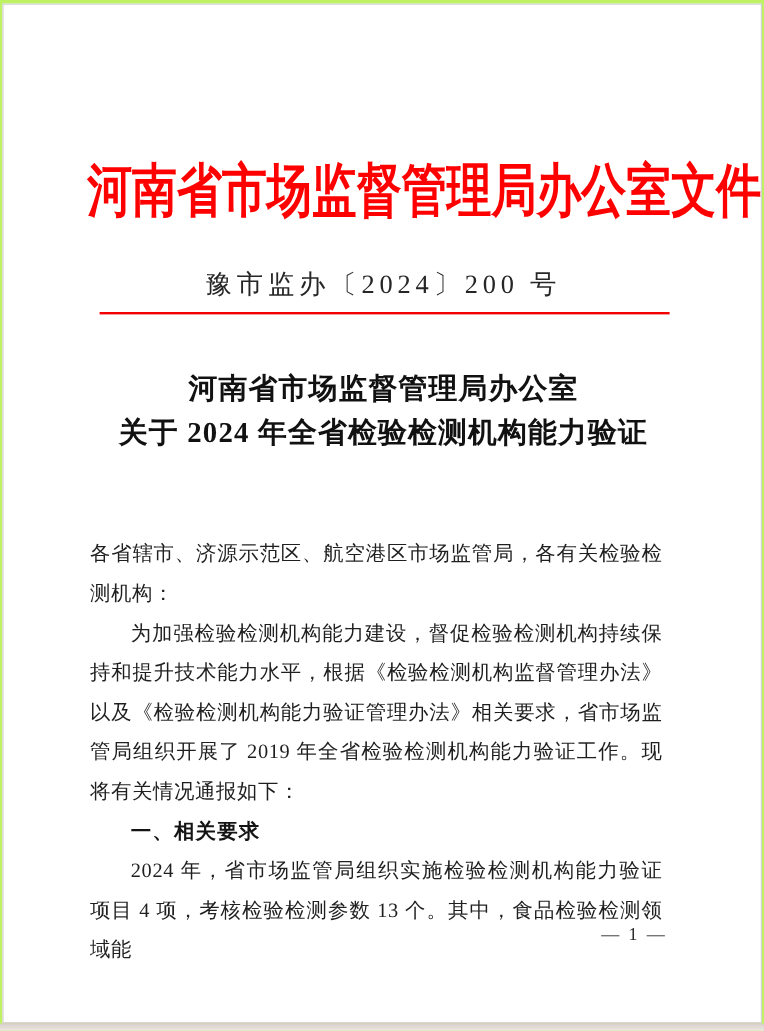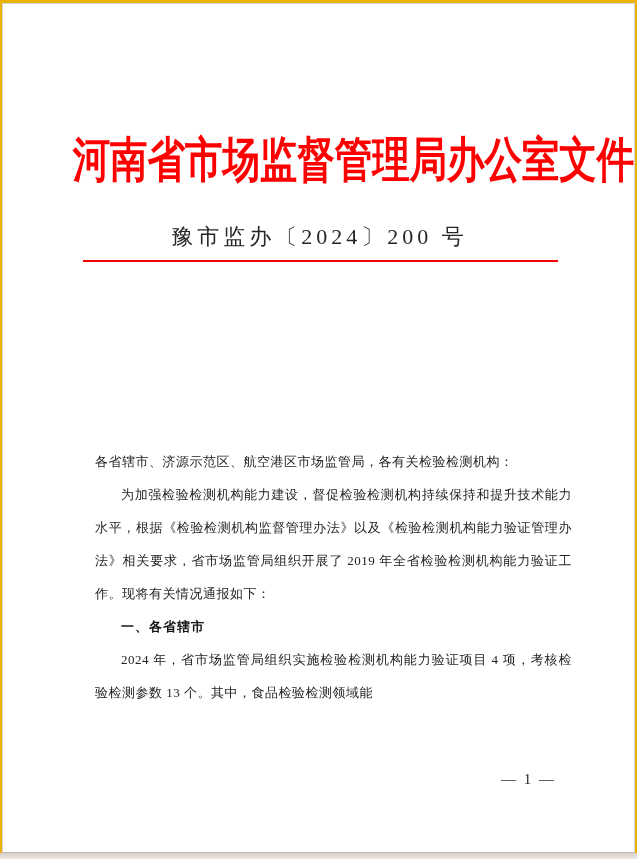--- a/index.html
+++ b/index.html
@@ -11,21 +11,21 @@
   * { margin: 0; padding: 0; box-sizing: border-box; }
   html, body {
     width: 637px; height: 859px;
     background: #f0ece8;
     font-family: "Liberation Serif", "DejaVu Serif", serif;
     overflow: hidden;
   }
   .canvas {
     position: relative;
     width: 637px; height: 859px;
-    background: #eab308;
+    background: #bef264;
     padding-left: 32px;
   }
   .page {
     position: absolute;
     left: 2px; top: 3px;
     width: 633px; height: 850px;
     background: #ffffff;
     border: 1px solid var(--frame);
     border-bottom: 1px solid #c6bcb3;
   }
@@ -76,24 +76,24 @@
     text-align: center;
     color: #111;
     font-size: 24px;
     font-weight: bold;
     line-height: 36px;
     letter-spacing: 1px;
   }
   
   .doc-body {
     position: absolute;
-    left: 92px; top: 441px;
+    left: 72px; top: 441px;
     width: 477px;
     color: var(--ink);
-    font-size: 13px;
+    font-size: 17px;
     line-height: 33px;
     text-align: justify;
     letter-spacing: 0.5px;
   }
   .doc-body p { margin: 0; }
   .para-indent { text-indent: 2em; }
   .section-heading {
     text-indent: 2em;
     font-family: "Liberation Sans", "DejaVu Sans", sans-serif;
     font-weight: bold;
@@ -117,26 +117,28 @@
 <div class="canvas">
   <div class="page">
 
     <div class="doc-banner">河南省市场监督管理局办公室文件</div>
 
     <div class="doc-number">豫市监办〔2024〕200 号</div>
 
     <div class="red-rule"></div>
 
     <div class="doc-title">
+      <div>河南省市场监督管理局办公室</div>
+      <div>关于 2024 年全省检验检测机构能力验证</div>
     </div>
 
     <div class="doc-body">
       <p class="salutation">各省辖市、济源示范区、航空港区市场监管局，各有关检验检测机构：</p>
       <p class="para-indent">为加强检验检测机构能力建设，督促检验检测机构持续保持和提升技术能力水平，根据《检验检测机构监督管理办法》以及《检验检测机构能力验证管理办法》相关要求，省市场监管局组织开展了 2019 年全省检验检测机构能力验证工作。现将有关情况通报如下：</p>
-      <p class="section-heading">一、各省辖市</p>
+      <p class="section-heading">一、相关要求</p>
       <p class="para-indent">2024 年，省市场监管局组织实施检验检测机构能力验证项目 4 项，考核检验检测参数 13 个。其中，食品检验检测领域能</p>
     </div>
 
     <div class="page-num">— 1 —</div>
   </div>
 
   <div class="page-shadow"></div>
 </div>
 
 </body></html>

